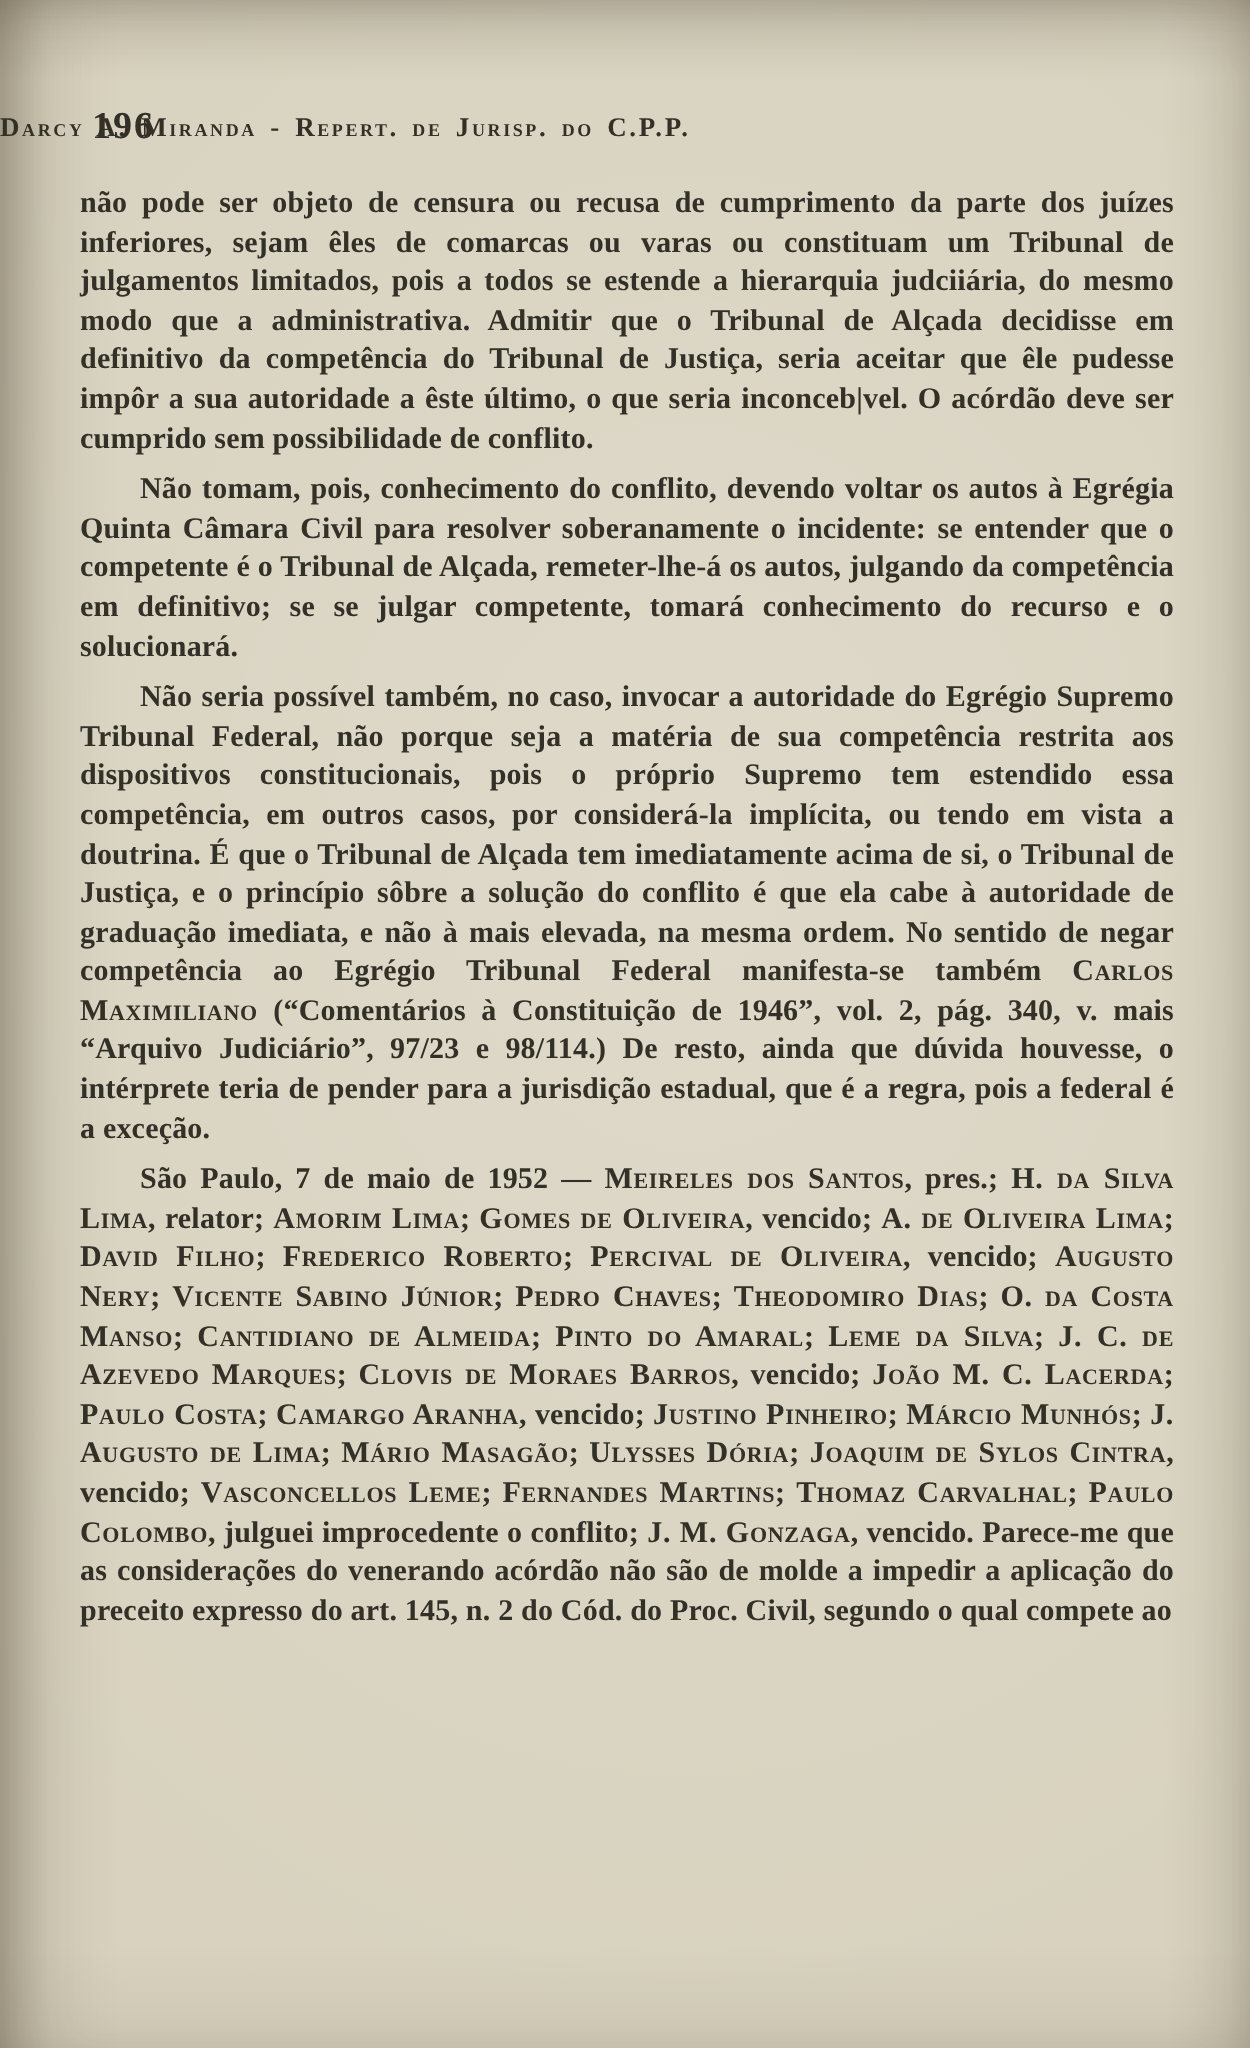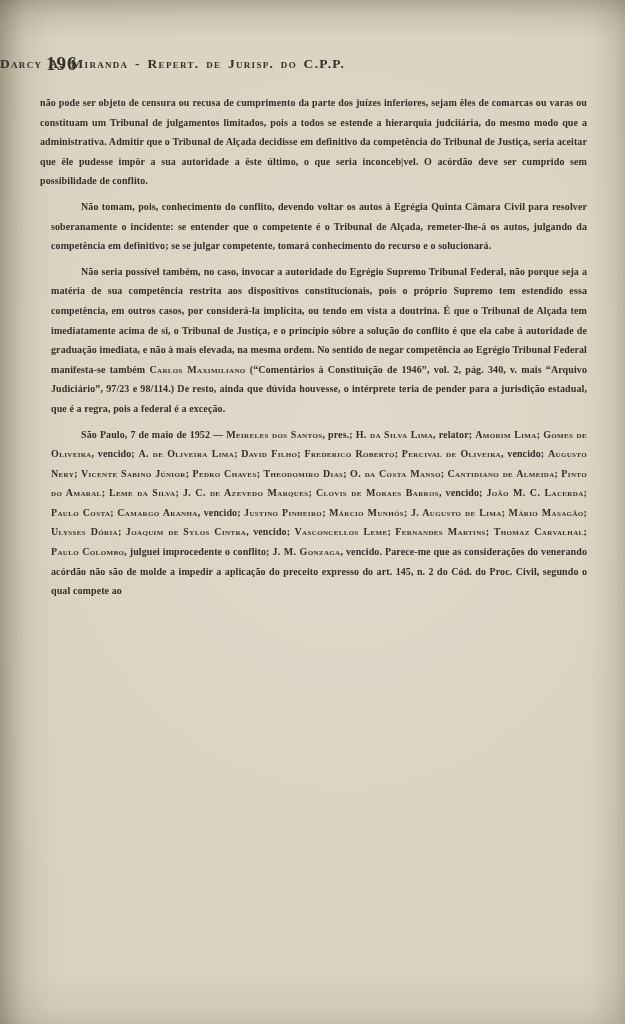--- a/index.html
+++ b/index.html
@@ -52,29 +52,29 @@
     word-spacing: 2px;
     white-space: nowrap;
   }
 
   #text-block {
     position: absolute;
     top: 93px;
     left: 40px;
     width: 547px;
     text-align: justify;
-    font-size: 10px;
+    font-size: 15px;
     line-height: 19.6px;
     font-weight: bold;
     letter-spacing: 0.1px;
   }
 
   .para { margin: 0; }
   .para.indent { text-indent: 30px; }
-  .para + .para { margin-top: 6px; margin-left: 11px; }
+  .para + .para { margin-top: 6px; }
 
   .sc {
     font-variant: small-caps;
     letter-spacing: 0.35px;
     font-family: Liberation Serif, serif;
   }
 </style>
 </head>
 <body>
 

